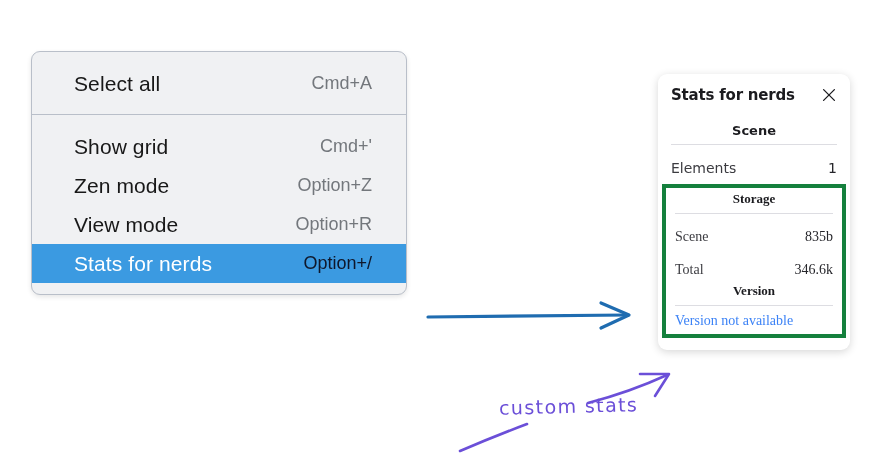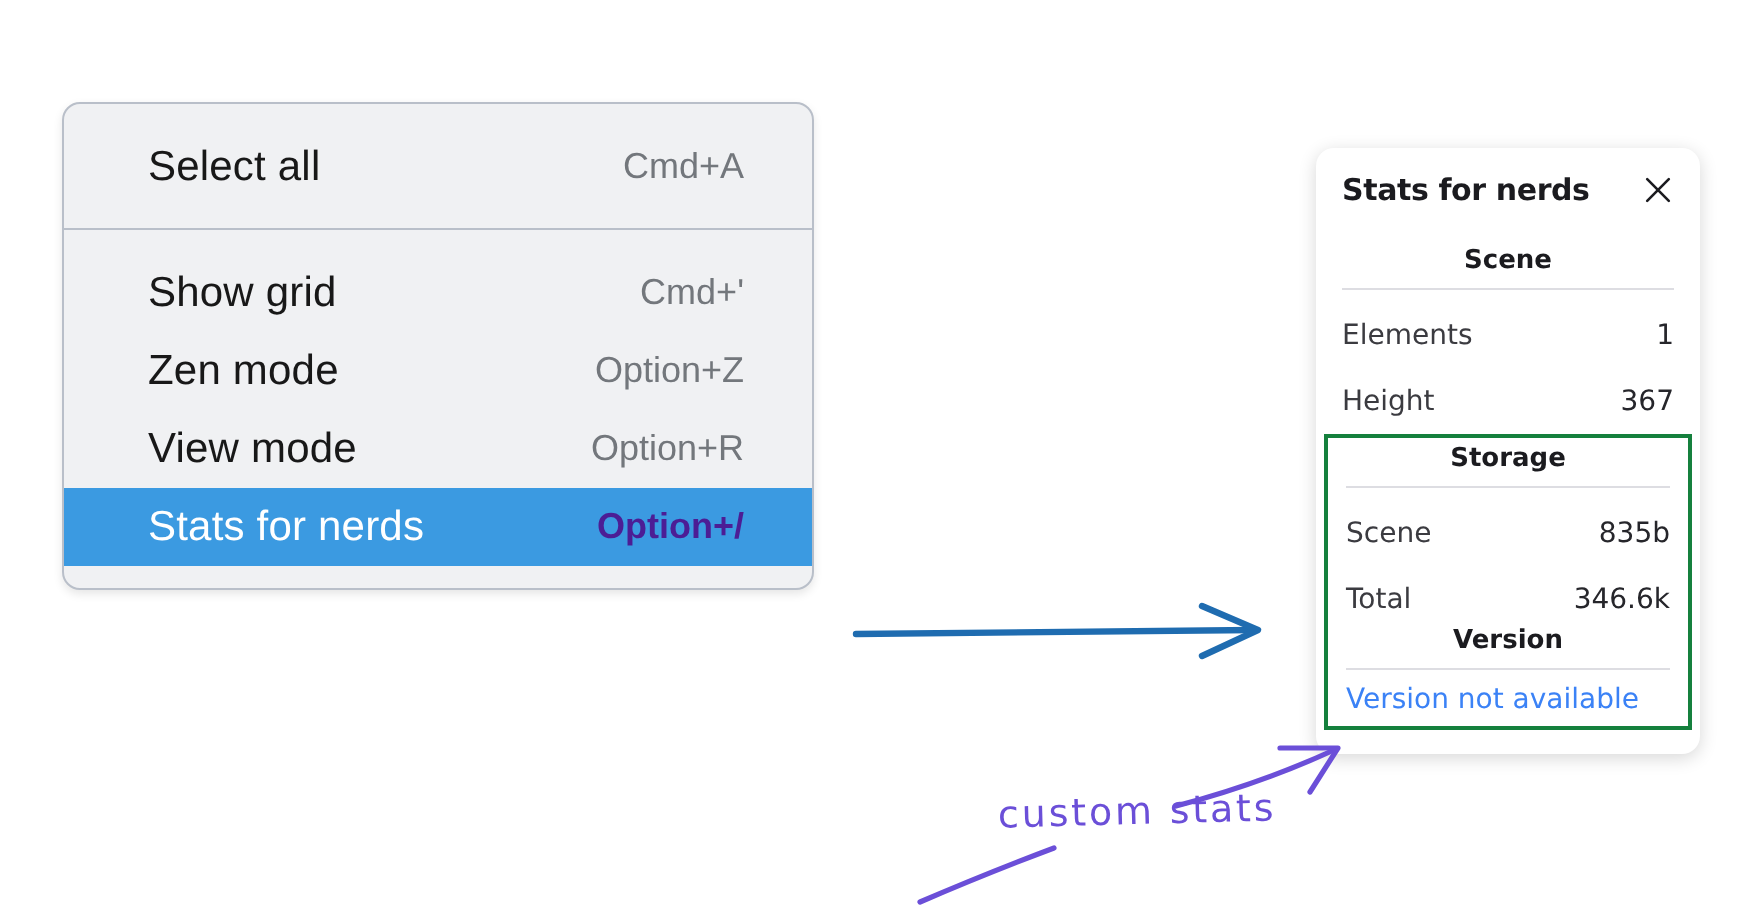--- a/index.html
+++ b/index.html
@@ -54,21 +54,21 @@
   }
   .menu-item .mi-shortcut {
     font-size: 18px;
     color: #73777c;
     white-space: nowrap;
   }
   .menu-item.selected {
     background: #3b9ae1;
   }
   .menu-item.selected .mi-label { color: #ffffff; }
-  .menu-item.selected .mi-shortcut { color: #4c1d95; font-weight: bold; }
+  .menu-item.selected .mi-shortcut { color: #0f172a; }
 
   
   #stats-panel {
     position: absolute;
     left: 658px;
     top: 74px;
     width: 192px;
     background: #ffffff;
     border-radius: 9px;
     box-shadow: 0 2px 9px rgba(0,0,0,0.16);
@@ -123,24 +123,25 @@
   .sp-row .sp-val { color: #26262b; }
   .sp-note {
     font-size: 14px;
     color: #3b82f6;
     padding: 4px 0 1px 0;
     white-space: nowrap;
   }
 
   
   #custom-stats-box {
-    border: 2px solid #15803d;
+    border: 4px solid #15803d;
     margin: 6px 4px 0 4px;
     padding: 0 9px 4px 9px;
     box-sizing: border-box;
+    font-family: Liberation Serif, serif;
   }
 
   
   #annotations {
     position: absolute;
     left: 0; top: 0;
     width: 873px; height: 461px;
     pointer-events: none;
   }
   #custom-stats-label {
@@ -200,24 +201,20 @@
       </svg>
     </span>
   </div>
 
   <div class="sp-inner">
     <div class="sp-section-title">Scene</div>
     <div class="sp-rule"></div>
     <div class="sp-row">
       <span>Elements</span>
       <span class="sp-val">1</span>
-    </div>
-    <div class="sp-row">
-      <span>Height</span>
-      <span class="sp-val">367</span>
     </div>
   </div>
 
   <div id="custom-stats-box">
 
     <div>
       <div class="sp-section-title">Storage</div>
       <div class="sp-rule"></div>
       <div class="sp-row">
         <span>Scene</span>

